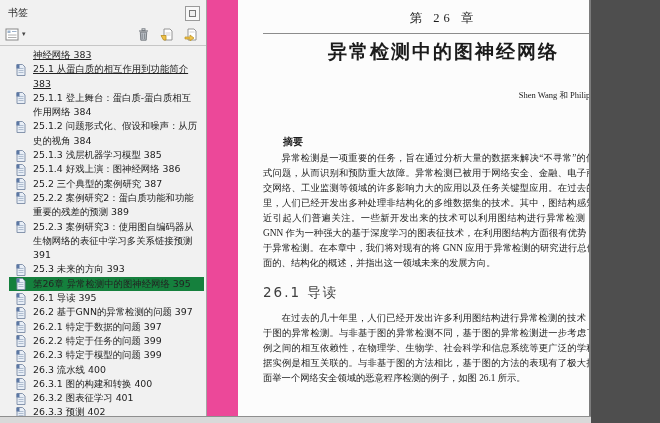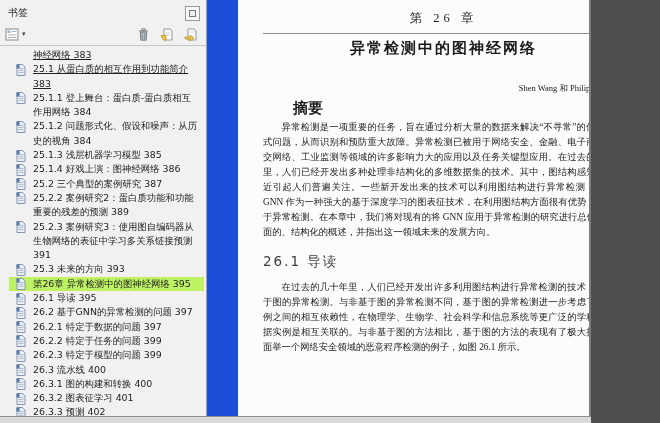--- a/index.html
+++ b/index.html
@@ -21,34 +21,34 @@
   .tb-btn{display:flex;align-items:center;padding:1px;cursor:default;}
   .tb-spacer{flex:1;}
   .caret{font-size:7px;color:#444;margin-left:2px;line-height:1;}
   .tb-right .tb-btn{margin-left:9px;}
   .tb-right{display:flex;align-items:center;}
 
   .bookmark-list{flex:1;overflow:hidden;list-style:none;margin:0;padding:2px 2px 0 9px;}
   .bm{position:relative;padding:0 4px 0 24px;font-size:9.4px;line-height:14.3px;
       color:#222;cursor:default;}
   .bm .bm-ic{position:absolute;left:7px;top:1.5px;}
-  .bm.selected{background:#bef264;}
+  .bm.selected{background:#15803d;}
   .bm.underline{text-decoration:underline;}
 
   
-  .canvas{flex:1;position:relative;height:100%;background:#1d4ed8;}
+  .canvas{flex:1;position:relative;height:100%;background:#ec4899;}
   .page{position:absolute;left:31px;top:0;width:410px;height:417px;background:#fcfcfc;
         color:#1b1b1b;font-family:"Liberation Serif","DejaVu Serif",serif;overflow:hidden;}
   .page-inner{padding:8px 24px 0 25px;}
   .chap-num{text-align:center;font-size:12.5px;letter-spacing:4px;margin:2px 0 0 0;}
   .chap-rule{border:none;border-top:1px solid #8c8c8c;margin:6px 0 5px 0;}
-  .chap-title{text-align:center;font-size:15px;font-weight:bold;letter-spacing:2px;margin:3px 0 0 0;}
+  .chap-title{text-align:center;font-size:19px;font-weight:bold;letter-spacing:2px;margin:3px 0 0 0;}
   .authors{text-align:right;font-size:8.5px;margin:23px 8px 0 0;}
   .authors sup{font-size:6px;}
-  .abstract-head{font-weight:bold;font-size:15px;text-indent:2em;margin:4px 0 2px 0;}
+  .abstract-head{font-weight:bold;font-size:10px;text-indent:2em;margin:33px 0 2px 0;}
   p.body{font-size:9.3px;line-height:15px;text-align:justify;text-indent:2em;margin:0;}
   .section-head{font-family:"DejaVu Sans","Liberation Sans",sans-serif;font-size:13.5px;
                 color:#3d3d3d;letter-spacing:2px;margin:13px 0 9px 0;}
 
   .right-edge{position:absolute;top:0;right:0;width:2px;height:100%;background:#7c7c7c;}
   .bottom-bar{position:absolute;left:0;right:0;bottom:0;height:6px;background:#d9d9d9;
               border-top:1px solid #8e8e8e;z-index:10;cursor:default;}
 </style>
 </head>
 <body>

